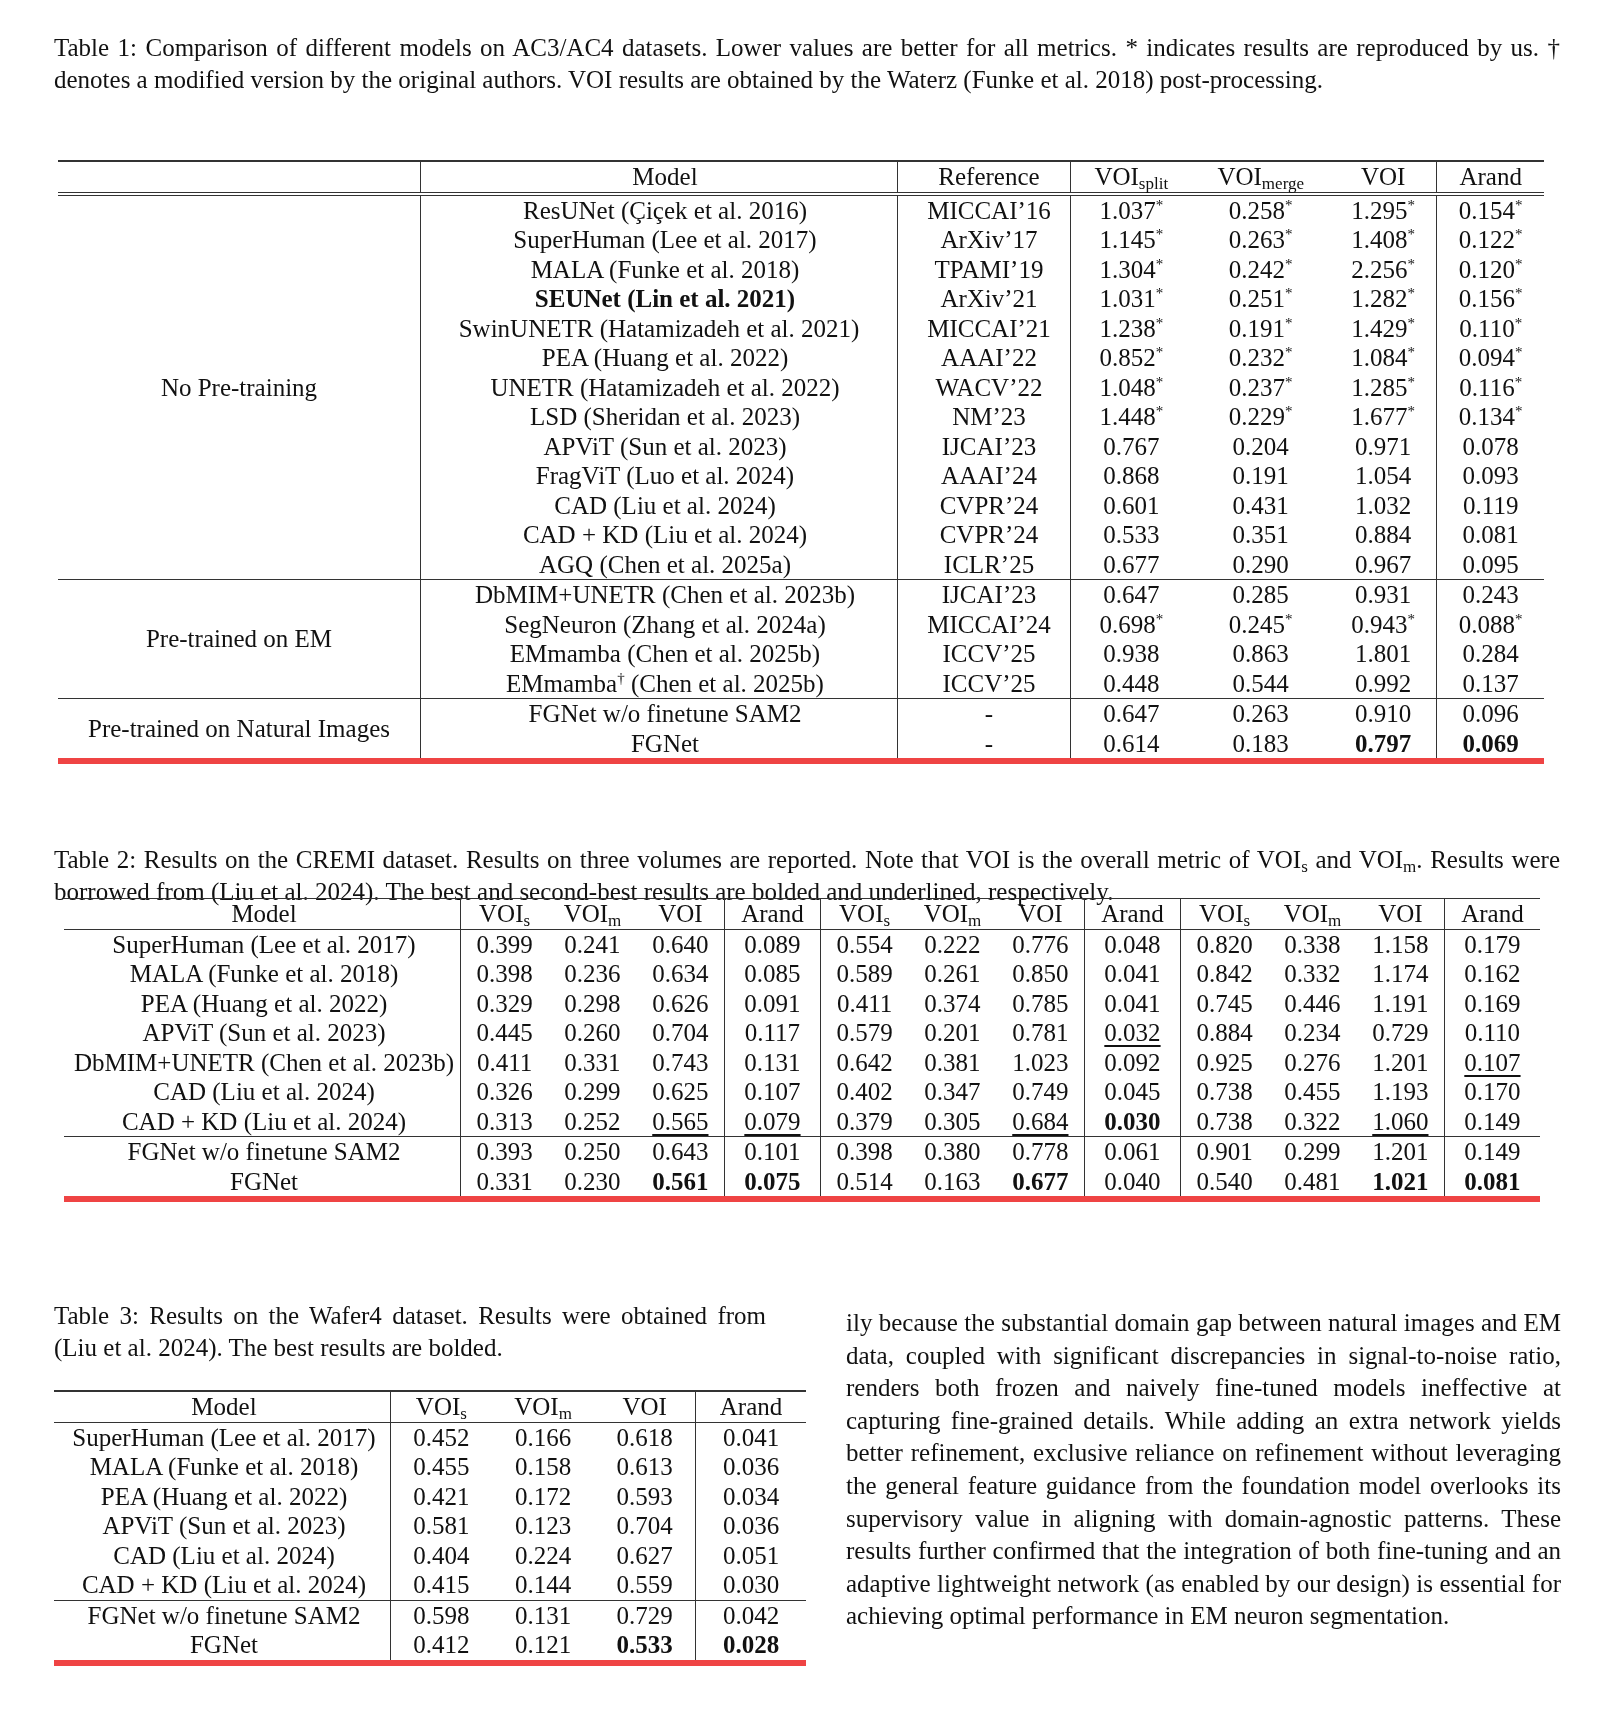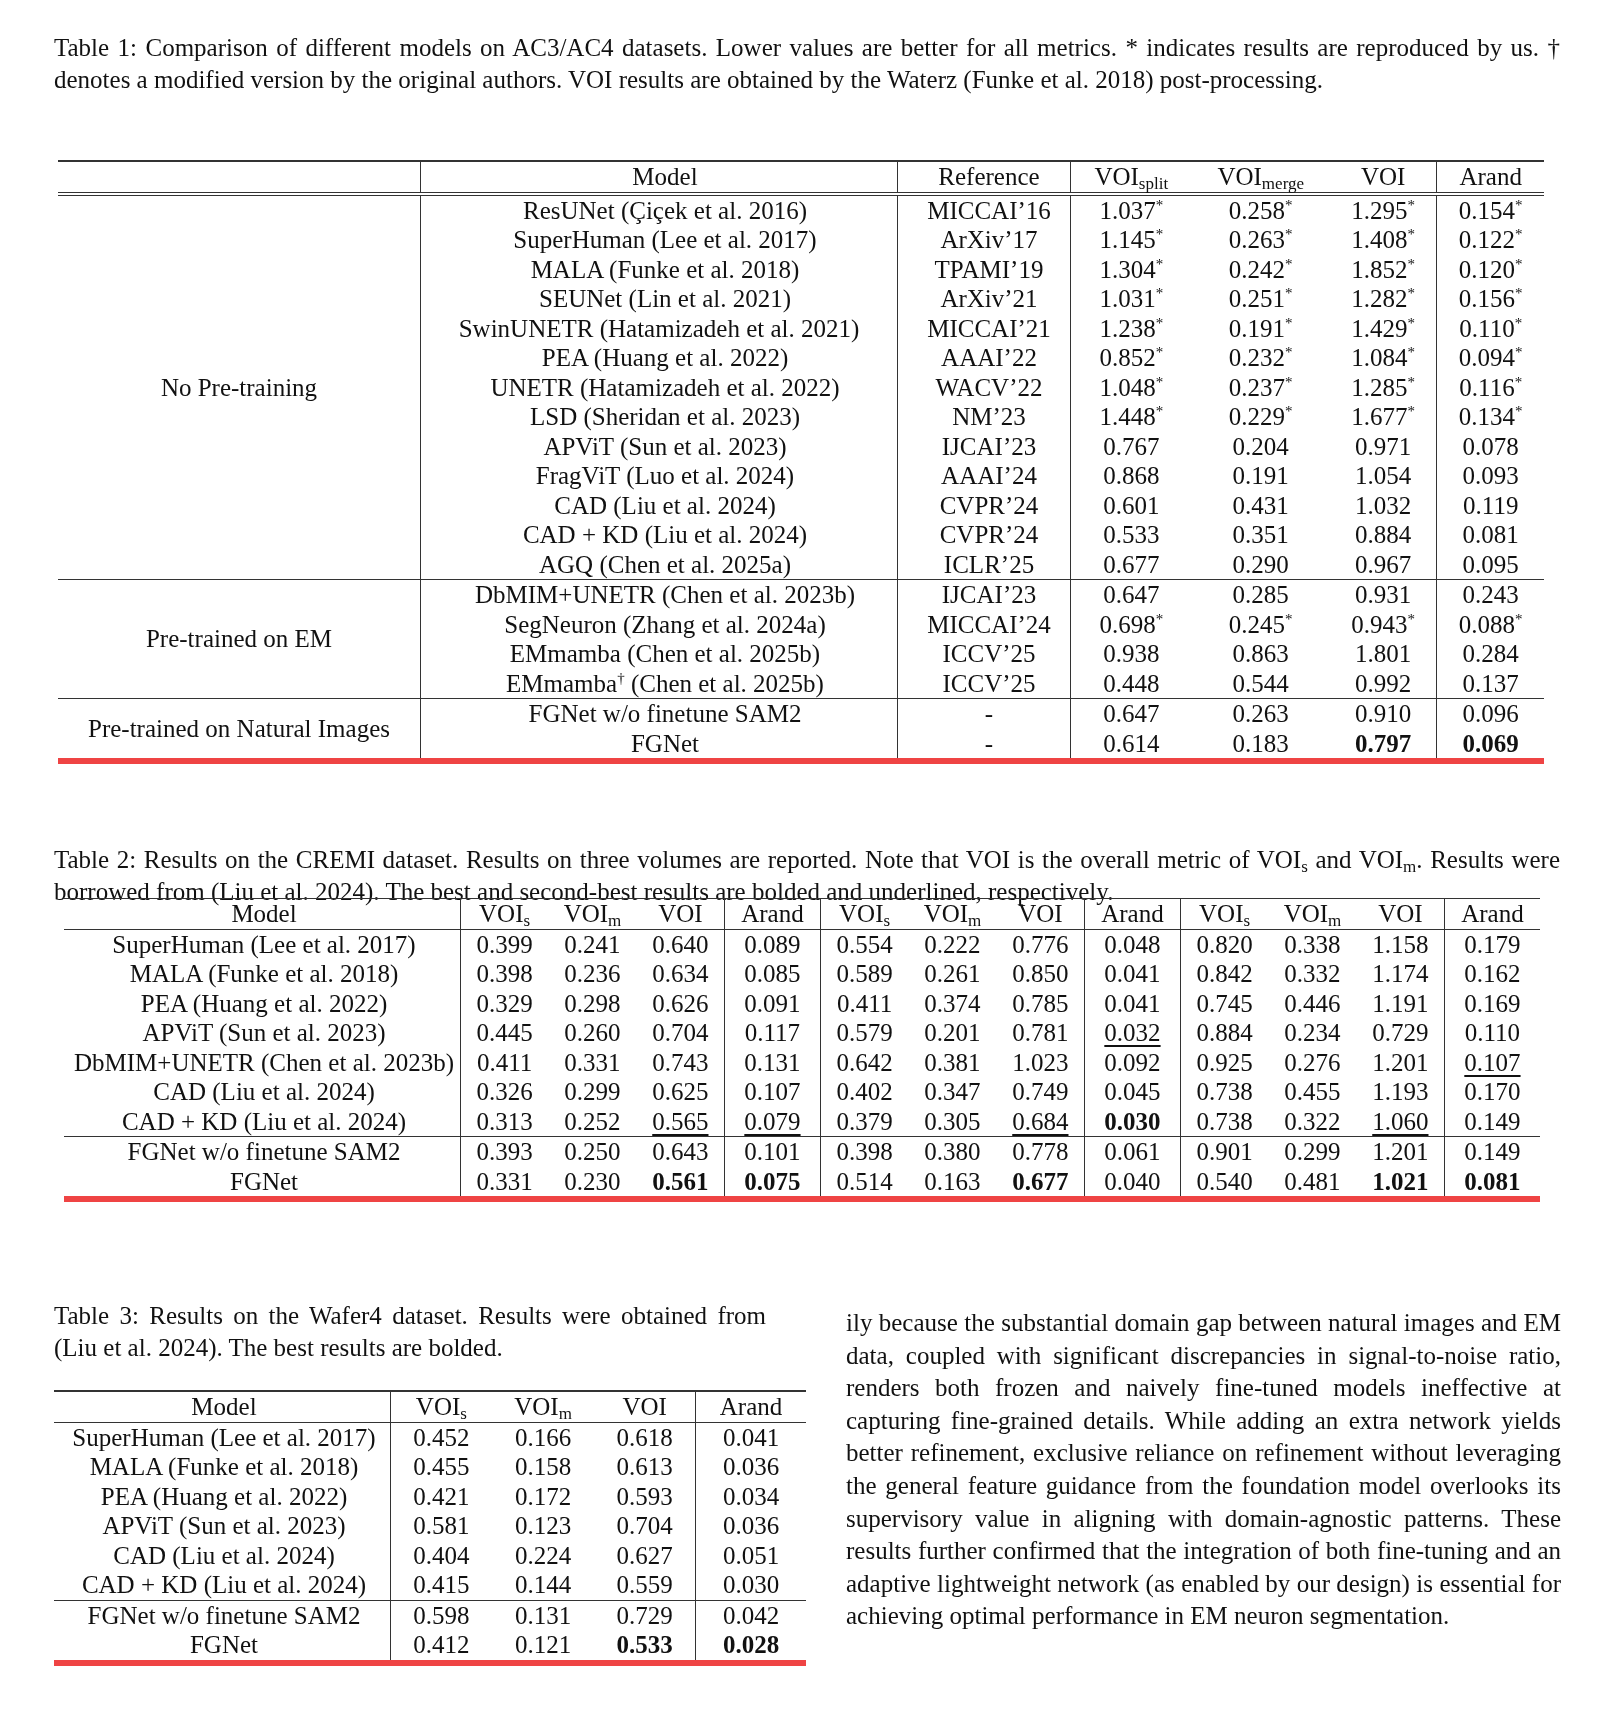--- a/index.html
+++ b/index.html
@@ -64,25 +64,25 @@
         <td class="c"><span>1.145</span><sup>*</sup></td>
         <td class="c"><span>0.263</span><sup>*</sup></td>
         <td class="c vr"><span>1.408</span><sup>*</sup></td>
         <td class="c"><span>0.122</span><sup>*</sup></td>
       </tr>
       <tr>
         <td class="l vl vr" style="padding-left: 18px;"><span>MALA (Funke et al. 2018)</span></td>
         <td class="l vr" style="padding-left: 16px;">TPAMI’19</td>
         <td class="c"><span>1.304</span><sup>*</sup></td>
         <td class="c"><span>0.242</span><sup>*</sup></td>
-        <td class="c vr"><span>1.852</span><sup>*</sup></td>
+        <td class="c vr"><span>2.256</span><sup>*</sup></td>
         <td class="c"><span>0.120</span><sup>*</sup></td>
       </tr>
       <tr>
-        <td class="l vl vr" style="padding-left: 18px;"><span>SEUNet (Lin et al. 2021)</span></td>
+        <td class="l vl vr" style="padding-left: 18px; font-weight: bold;"><span>SEUNet (Lin et al. 2021)</span></td>
         <td class="l vr" style="padding-left: 16px;">ArXiv’21</td>
         <td class="c"><span>1.031</span><sup>*</sup></td>
         <td class="c"><span>0.251</span><sup>*</sup></td>
         <td class="c vr"><span>1.282</span><sup>*</sup></td>
         <td class="c"><span>0.156</span><sup>*</sup></td>
       </tr>
       <tr>
         <td class="l vl vr" style=""><span>SwinUNETR (Hatamizadeh et al. 2021)</span></td>
         <td class="l vr" style="padding-left: 16px;">MICCAI’21</td>
         <td class="c"><span>1.238</span><sup>*</sup></td>

